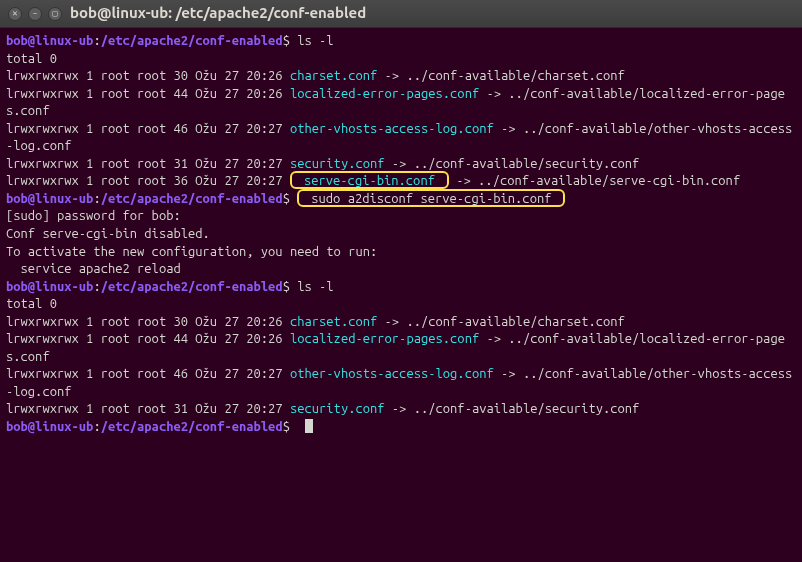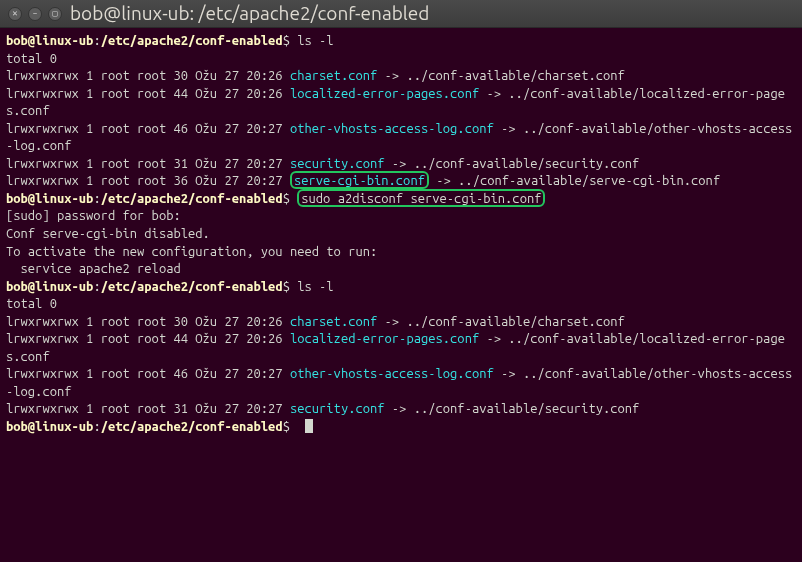--- a/index.html
+++ b/index.html
@@ -23,33 +23,33 @@
       border-bottom: 1px solid #2a2a2a;
     }
     .win-btns { display: flex; gap: 6px; }
     .win-btn {
       width: 14px; height: 14px; border-radius: 50%;
       background: #5c5c5c;
       display: flex; align-items: center; justify-content: center;
       font-size: 9px; color: #ccc;
       border: 1px solid #333;
     }
-    .title-text { color: #dfdbd2; font-weight: normal; font-size: 19px; font-family: "Ubuntu", sans-serif; }
+    .title-text { color: #dfdbd2; font-weight: bold; font-size: 15px; font-family: "Ubuntu", sans-serif; }
     .terminal {
       padding: 4px 6px;
       white-space: pre-wrap;
       word-break: break-all;
     }
-    .white { color: #fef9c3; font-weight: bold; }
+    .white { color: #8b5cf6; font-weight: bold; }
     .cyan { color: #34e2e2; font-weight: normal; }
     .dim { color: #d3d7cf; }
     .highlight-box {
-      border: 2px solid #22c55e;
+      border: 2px solid #fde047;
       border-radius: 6px;
-      padding: 0 2px;
+      padding: 0 12px;
       display: inline;
     }
     .cursor {
       display: inline-block;
       width: 8px;
       height: 14px;
       background: #d3d7cf;
       vertical-align: text-bottom;
     }
     .line { display: block; }

